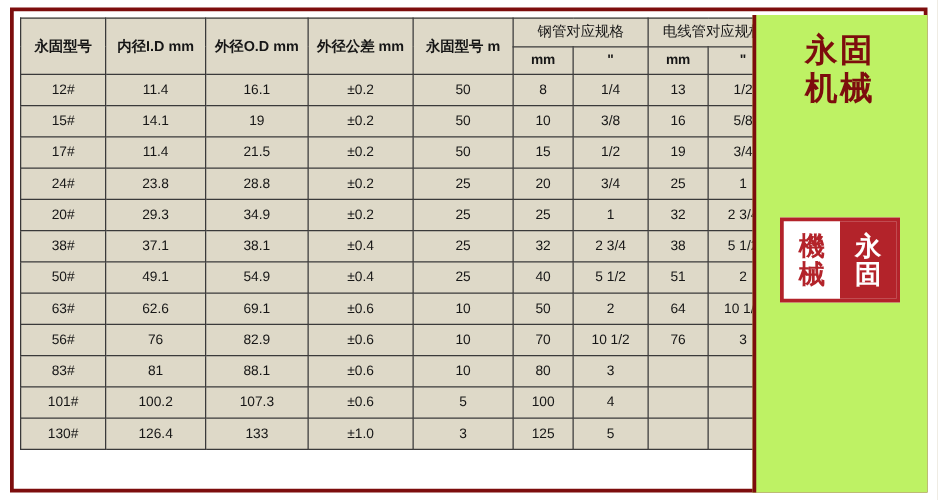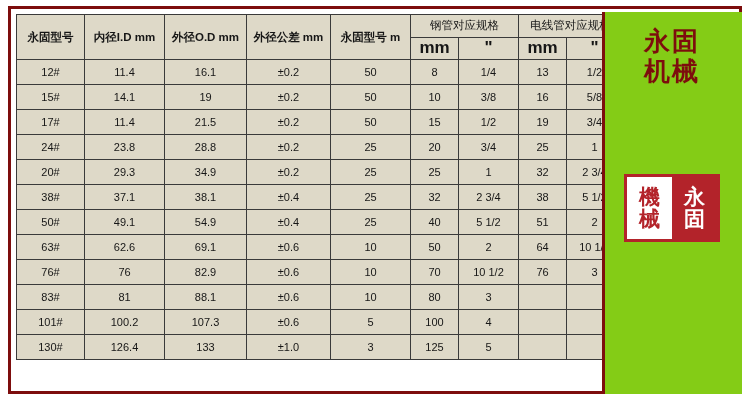--- a/index.html
+++ b/index.html
@@ -51,37 +51,37 @@
     background:#ded9c8;
     font-weight:normal;
   }
   th{
     font-weight:bold;
     font-size:11.5px;
     height:21px;
   }
   .h-tall{height:44px;margin-top:24px;}
   .grp{font-weight:normal;font-size:11.5px;height:21px;}
-  .sub{font-weight:bold;font-size:17px;height:21px;}
+  .sub{font-weight:bold;font-size:11px;height:21px;}
   .col-a{width:68px;}
   .col-b{width:80px;}
   .col-c{width:82px;}
   .col-d{width:84px;}
   .col-e{width:80px;}
   .col-f{width:48px;}
   .col-g{width:60px;}
   .col-h{width:48px;}
   .col-i{width:56px;}
 
   .brand{
     flex:1;
     position:relative;
     border-left:0;
     box-sizing:border-box;
-    background:#84cc16;
+    background:#bef264;
   }
   .brand-divider{
     position:absolute;
     left:0;top:0;
     width:3px;height:100%;
     background:#7d0d0d;
   }
   .brand-text{
     position:absolute;
     left:0;right:0;
@@ -241,21 +241,21 @@
                 <td>62.6</td>
                 <td>69.1</td>
                 <td>±0.6</td>
                 <td>10</td>
                 <td>50</td>
                 <td>2</td>
                 <td>64</td>
                 <td>10 1/2</td>
               </tr>
               <tr>
-                <td>76#</td>
+                <td>56#</td>
                 <td>76</td>
                 <td>82.9</td>
                 <td>±0.6</td>
                 <td>10</td>
                 <td>70</td>
                 <td>10 1/2</td>
                 <td>76</td>
                 <td>3</td>
               </tr>
               <tr>

